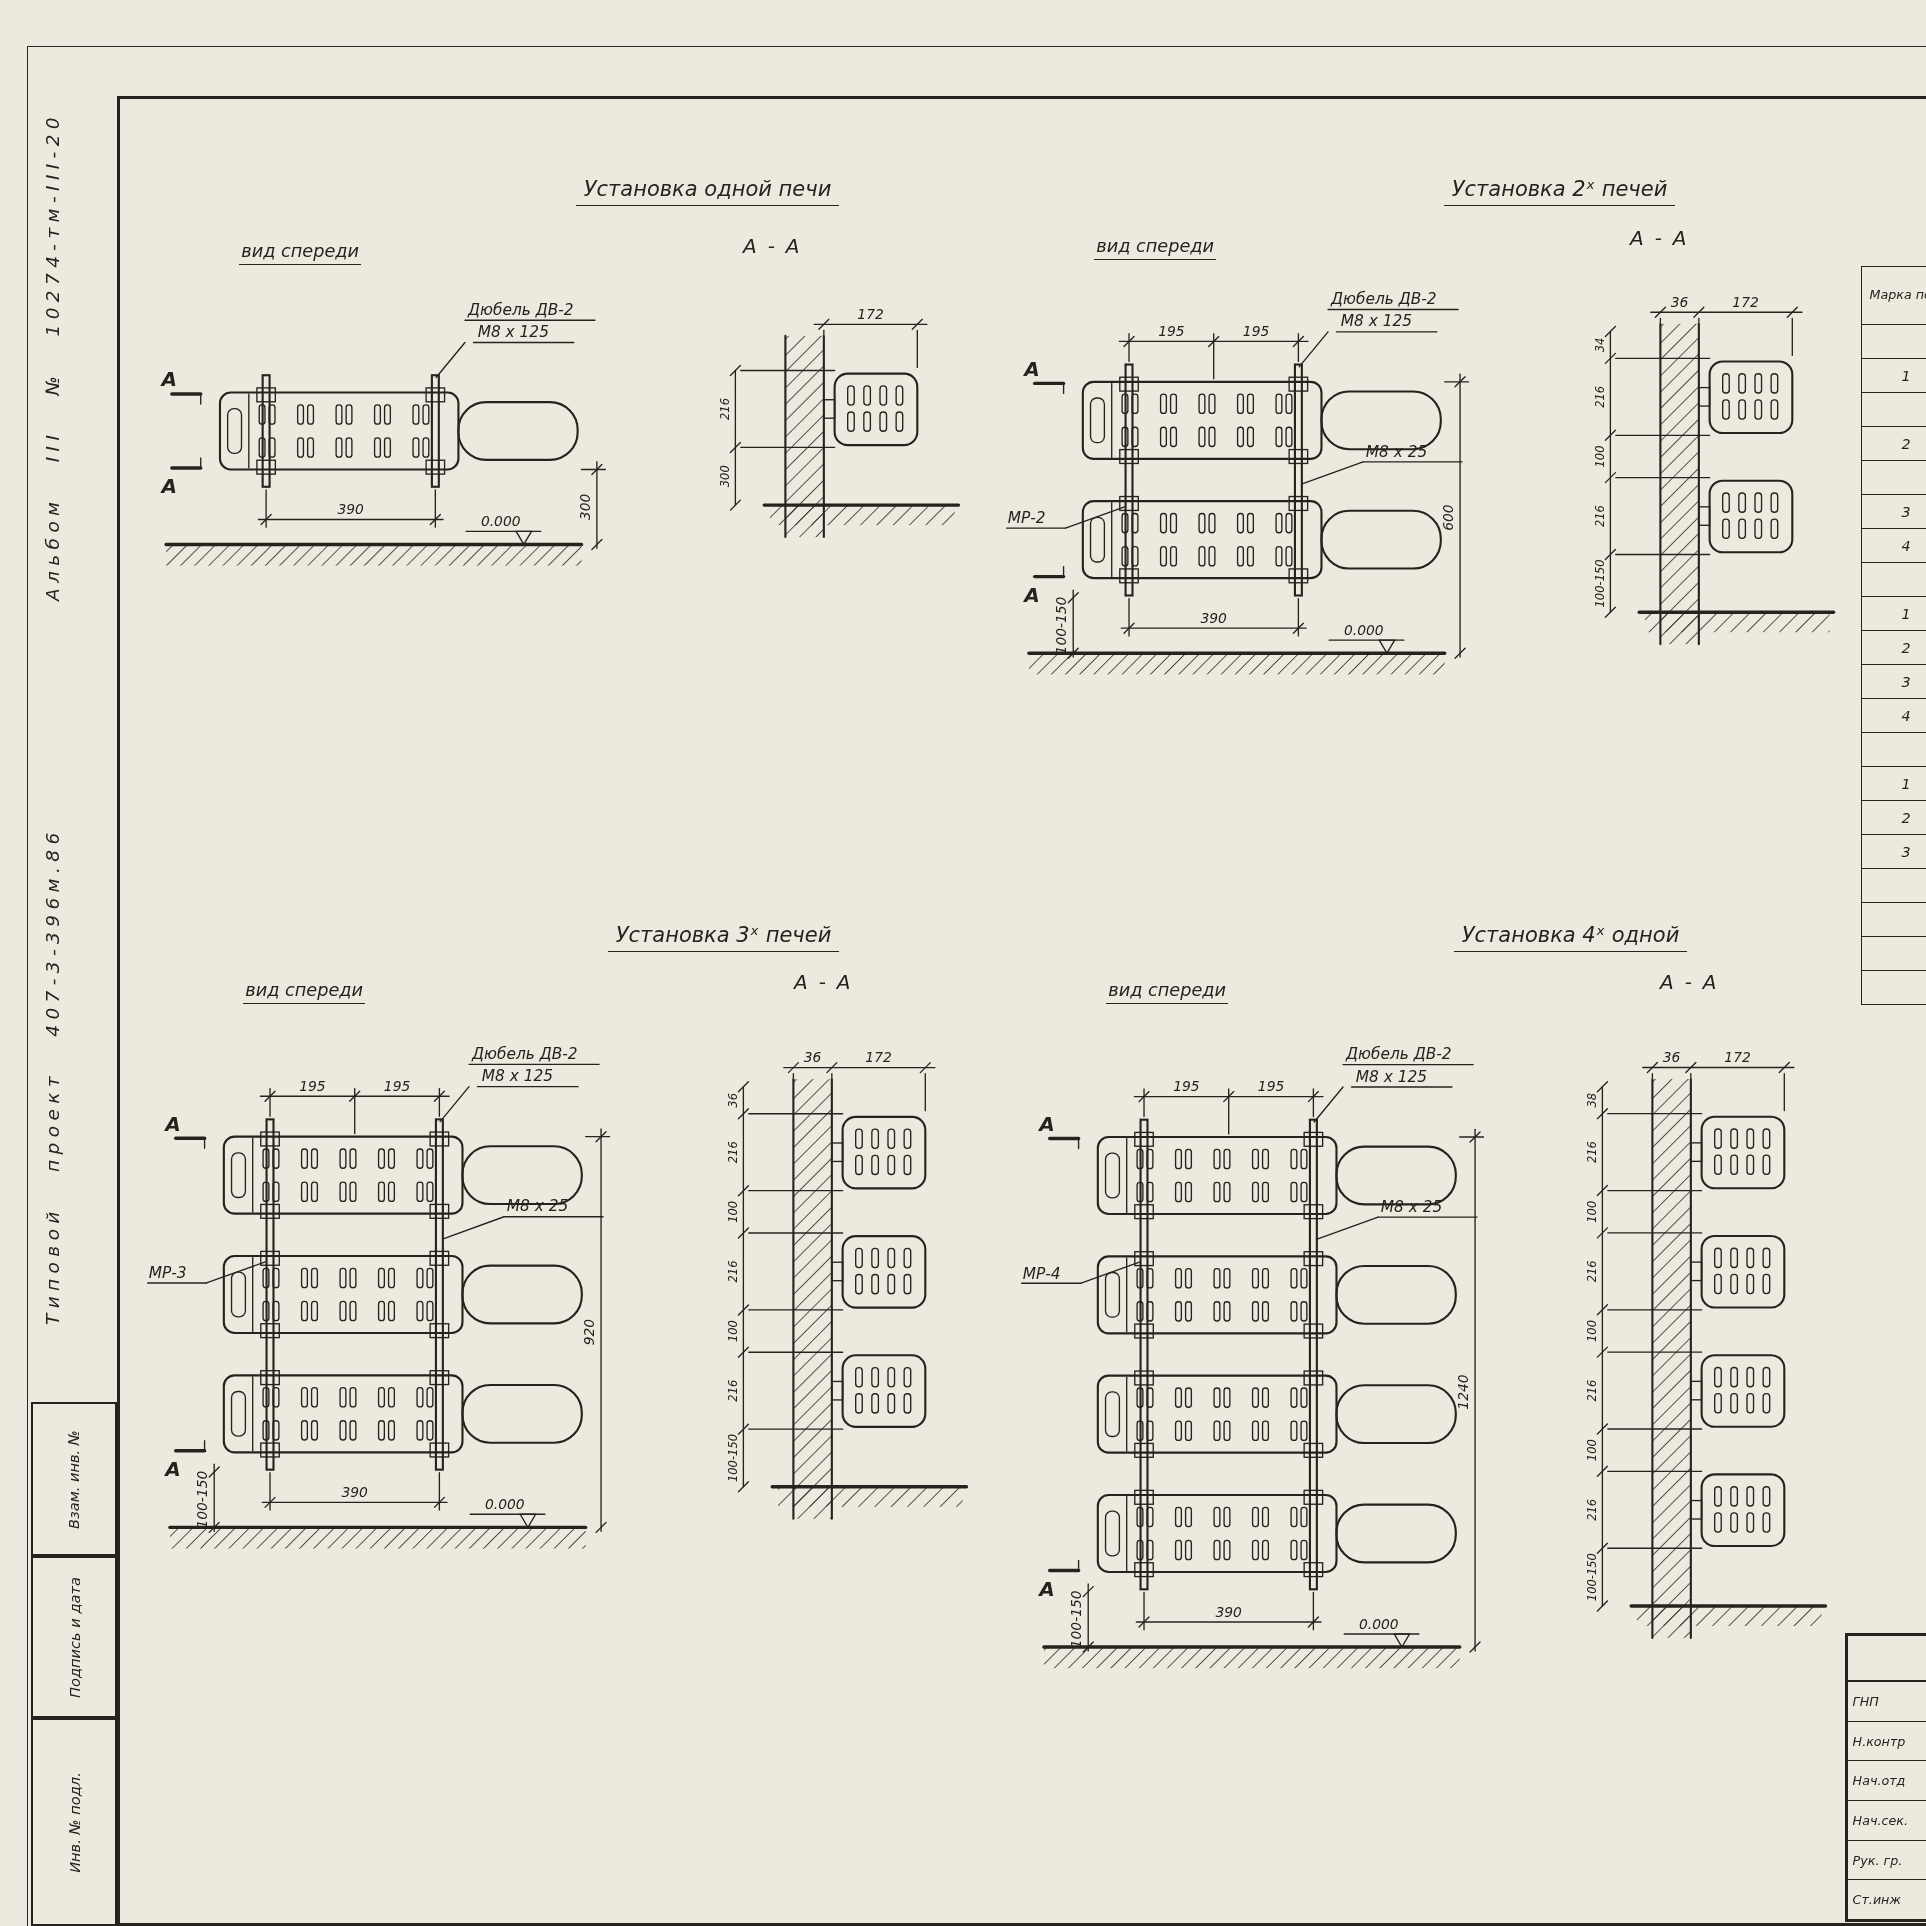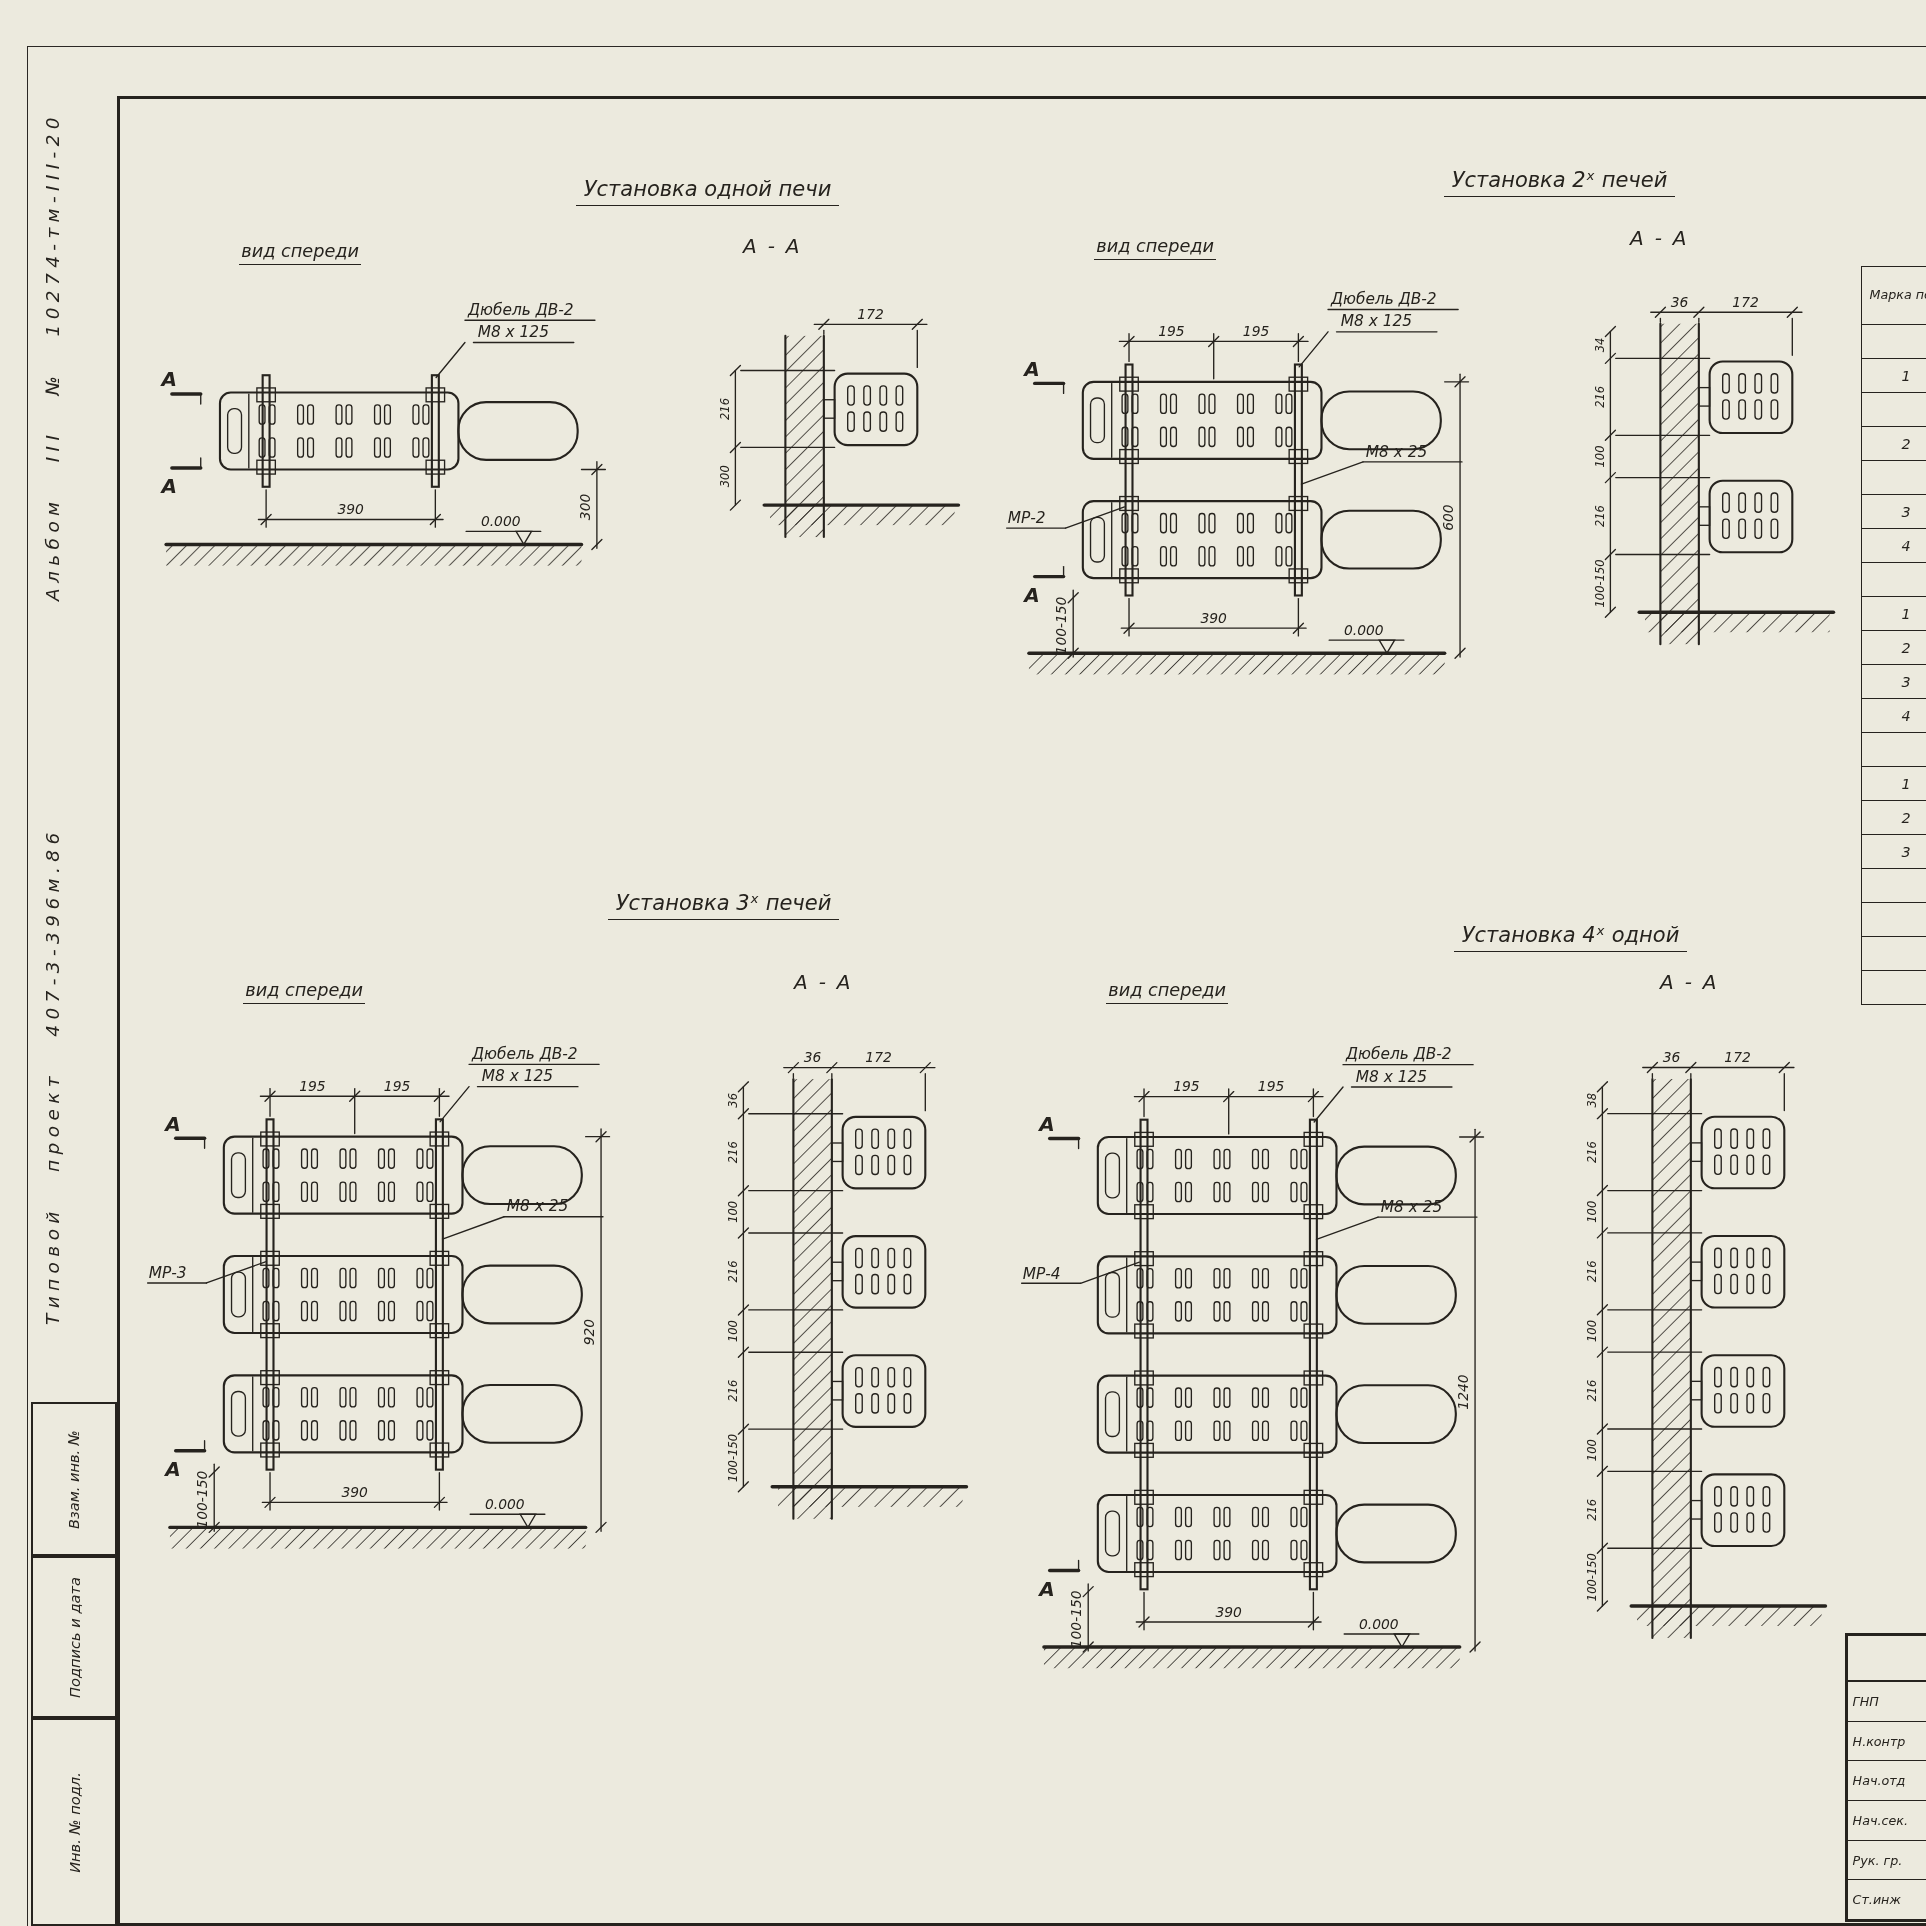--- a/index.html
+++ b/index.html
@@ -164,21 +164,21 @@
         <line class="thin" x1="170" y1="250" x2="170" y2="600"></line>
         <line class="thin" x1="157" y1="263" x2="183" y2="237"></line>
         <line class="thin" x1="184" y1="250" x2="428" y2="250"></line>
         <line class="thin" x1="157" y1="463" x2="183" y2="437"></line>
         <line class="thin" x1="184" y1="450" x2="428" y2="450"></line>
         <line class="thin" x1="157" y1="613" x2="183" y2="587"></line>
         <text class="sm" text-anchor="middle" x="154" y="350" transform="rotate(-90 154 350)">216</text>
         <text class="sm" text-anchor="middle" x="154" y="525" transform="rotate(-90 154 525)">300</text>
       </svg></div>
 
-  <div class="dtitle" style="left:1136px;top:169px;width:539px"><span>Установка 2ˣ печей</span></div>
+  <div class="dtitle" style="left:1136px;top:178px;width:539px"><span>Установка 2ˣ печей</span></div>
   <div class="vlabel" style="left:1094px;top:238px"><span>вид спереди</span></div>
   <div class="aalabel" style="left:1630px;top:228px">А - А</div>
   <div class="dwg" style="left:1002px;top:270px"><svg width="485" height="420" viewBox="0 0 1260 1090">
         <defs>
           <pattern id="gf1" width="26" height="26" patternUnits="userSpaceOnUse" patternTransform="rotate(45)">
             <line x1="0" y1="0" x2="0" y2="26" stroke="#2a2620" stroke-width="4"></line>
           </pattern>
         </defs>
         <rect class="med" x="210" y="290" width="620" height="200" rx="28"></rect>
         <rect class="med" x="830" y="315" width="310" height="150" rx="72"></rect>
@@ -336,21 +336,21 @@
         <line class="thin" x1="157" y1="773" x2="183" y2="747"></line>
         <line class="thin" x1="184" y1="760" x2="428" y2="760"></line>
         <line class="thin" x1="157" y1="923" x2="183" y2="897"></line>
         <text class="sm" text-anchor="middle" x="154" y="215" transform="rotate(-90 154 215)">34</text>
         <text class="sm" text-anchor="middle" x="154" y="350" transform="rotate(-90 154 350)">216</text>
         <text class="sm" text-anchor="middle" x="154" y="505" transform="rotate(-90 154 505)">100</text>
         <text class="sm" text-anchor="middle" x="154" y="660" transform="rotate(-90 154 660)">216</text>
         <text class="sm" text-anchor="middle" x="154" y="835" transform="rotate(-90 154 835)">100-150</text>
       </svg></div>
 
-  <div class="dtitle" style="left:300px;top:892px;width:539px"><span>Установка 3ˣ печей</span></div>
+  <div class="dtitle" style="left:300px;top:924px;width:539px"><span>Установка 3ˣ печей</span></div>
   <div class="vlabel" style="left:243px;top:982px"><span>вид спереди</span></div>
   <div class="aalabel" style="left:794px;top:972px">А - А</div>
   <div class="dwg" style="left:143px;top:1025px"><svg width="485" height="539" viewBox="0 0 1260 1400">
         <defs>
           <pattern id="gf2" width="26" height="26" patternUnits="userSpaceOnUse" patternTransform="rotate(45)">
             <line x1="0" y1="0" x2="0" y2="26" stroke="#2a2620" stroke-width="4"></line>
           </pattern>
         </defs>
         <rect class="med" x="210" y="290" width="620" height="200" rx="28"></rect>
         <rect class="med" x="830" y="315" width="310" height="150" rx="72"></rect>

